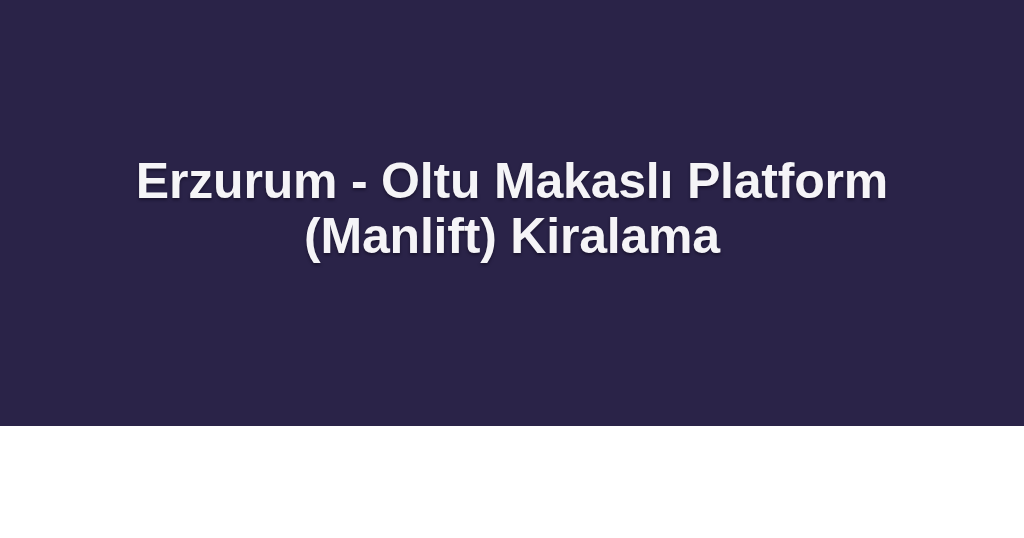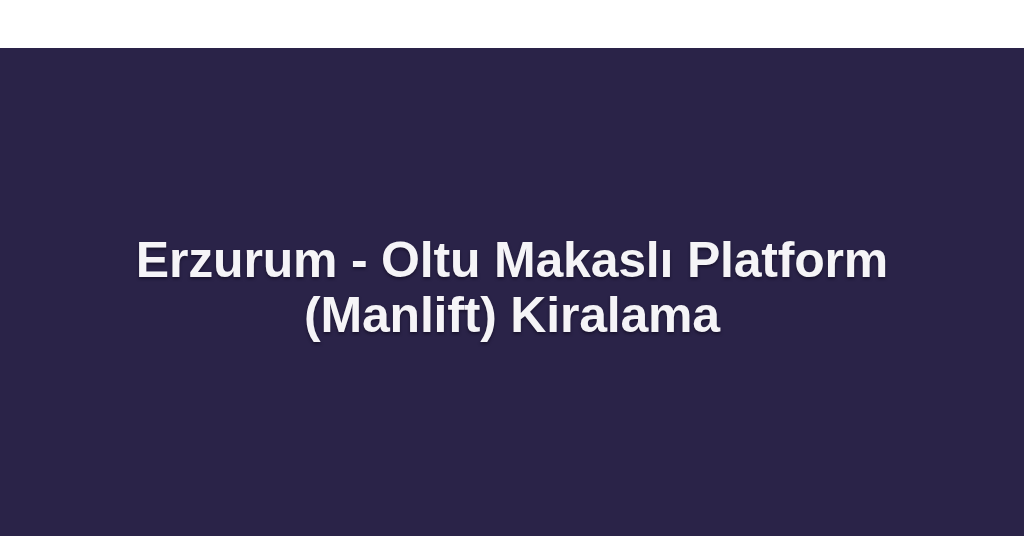--- a/index.html
+++ b/index.html
@@ -13,26 +13,25 @@
     height: 538px;
     overflow: hidden;
     font-family: "Liberation Sans", "DejaVu Sans", sans-serif;
   }
 
   
   .share-card {
     position: relative;
     box-sizing: border-box;
     width: 1024px;
-    height: 488px;
+    height: 426px;
     background: #2a2348;
     display: flex;
     align-items: center;
     justify-content: center;
-    margin-top: 48px;
     -webkit-font-smoothing: antialiased;
   }
 
   
   .headline-block {
     width: 880px;
     margin: 0;
     padding: 0 24px;
     box-sizing: border-box;
     text-align: center;

